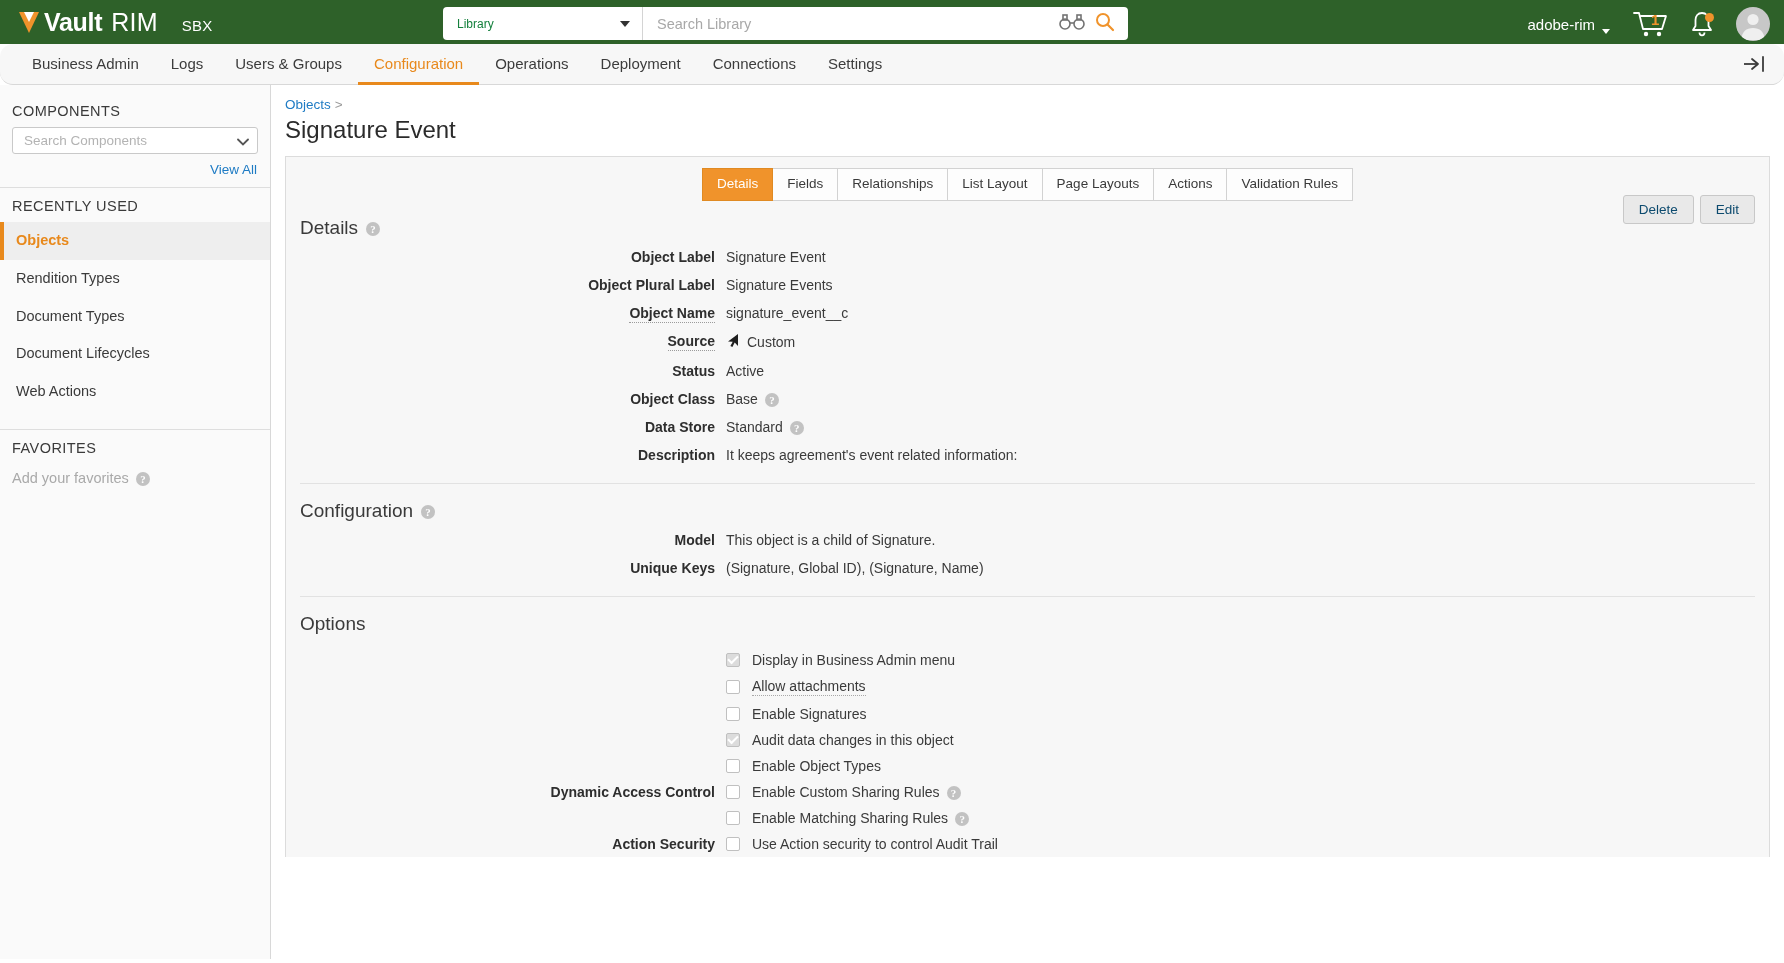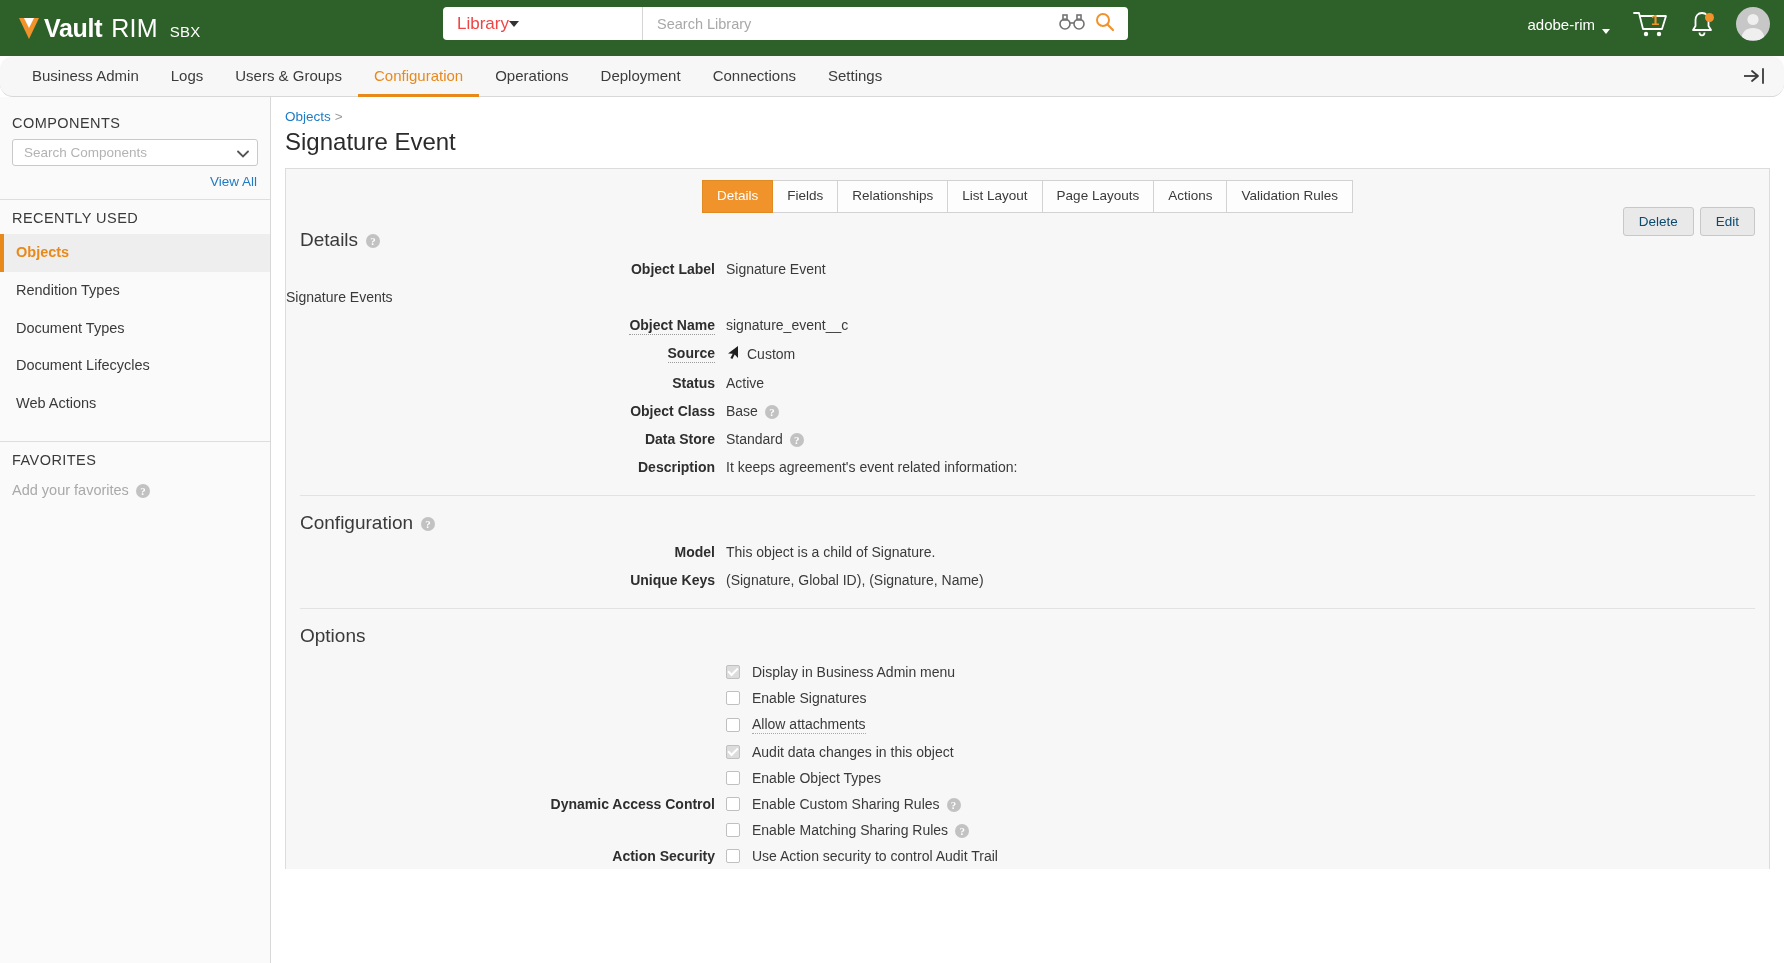--- a/index.html
+++ b/index.html
@@ -7,21 +7,21 @@
     margin: 0; padding: 0;
     width: 1784px; height: 963px;
     overflow: hidden;
     background: #ffffff;
     font-family: "Liberation Sans", sans-serif;
     -webkit-font-smoothing: antialiased;
   }
 
   
   .topbar {
-    height: 56px;
+    height: 44px;
     background: #2e6129;
     display: flex;
     align-items: center;
     padding: 0 16px;
     position: relative;
   }
   .brand { display: flex; align-items: baseline; gap: 0; margin-left: 2px; }
   .brand-mark {
     width: 22px; height: 24px;
     margin-right: 4px;
@@ -30,36 +30,36 @@
   .brand-vault {
     color: #ffffff; font-size: 25px; font-weight: bold;
     letter-spacing: -0.3px;
   }
   .brand-rim {
     color: #ffffff; font-size: 25px; font-weight: normal;
     margin-left: 9px; letter-spacing: 0.2px;
   }
   .brand-sbx {
     color: #ffffff; font-size: 15px; font-weight: normal;
-    margin-left: 12px; letter-spacing: 0.3px;
+    margin-left: 24px; letter-spacing: 0.3px;
   }
 
   .searchwrap {
     position: absolute; left: 443px; top: 7px;
     width: 685px; height: 33px;
     background: #ffffff;
     border-radius: 4px;
     display: flex; align-items: stretch;
   }
   .search-select {
     width: 200px; height: 100%;
-    display: flex; align-items: center; 
+    display: flex; align-items: center; justify-content: space-between;
     padding: 0 12px 0 14px;
     border-right: 1px solid #d4d4d4;
-    font-size: 17px; color: #ef4444;
+    font-size: 12px; color: #15803d;
     cursor: pointer;
   }
   .caret-down {
     width: 0; height: 0;
     border-left: 5px solid transparent;
     border-right: 5px solid transparent;
     border-top: 6px solid #333;
   }
   .search-input {
     flex: 1; height: 100%;
@@ -505,20 +505,21 @@
       <div class="sec-head">
         <span>Details</span>
         <span class="help-icon">?</span>
       </div>
 
       <div class="frow">
         <div class="flabel">Object Label</div>
         <div class="fvalue">Signature Event</div>
       </div>
       <div class="frow">
+        <div class="flabel">Object Plural Label</div>
         <div class="fvalue">Signature Events</div>
       </div>
       <div class="frow">
         <div class="flabel"><span class="dotted">Object Name</span></div>
         <div class="fvalue">signature_event__c</div>
       </div>
       <div class="frow">
         <div class="flabel"><span class="dotted">Source</span></div>
         <div class="fvalue">
           <span>
@@ -577,28 +578,28 @@
         <div class="cblabel"></div>
         <div class="cbbox checked"></div>
         <div class="cbtext">
             <span>Display in Business Admin menu</span>
           </div>
       </div>
       <div class="cbrow">
         <div class="cblabel"></div>
         <div class="cbbox"></div>
         <div class="cbtext">
-            <span>Enable Signatures</span>
+            <span class="dotted-u">Allow attachments</span>
           </div>
       </div>
       <div class="cbrow">
         <div class="cblabel"></div>
         <div class="cbbox"></div>
         <div class="cbtext">
-            <span class="dotted-u">Allow attachments</span>
+            <span>Enable Signatures</span>
           </div>
       </div>
       <div class="cbrow">
         <div class="cblabel"></div>
         <div class="cbbox checked"></div>
         <div class="cbtext">
             <span>Audit data changes in this object</span>
           </div>
       </div>
       <div class="cbrow">

